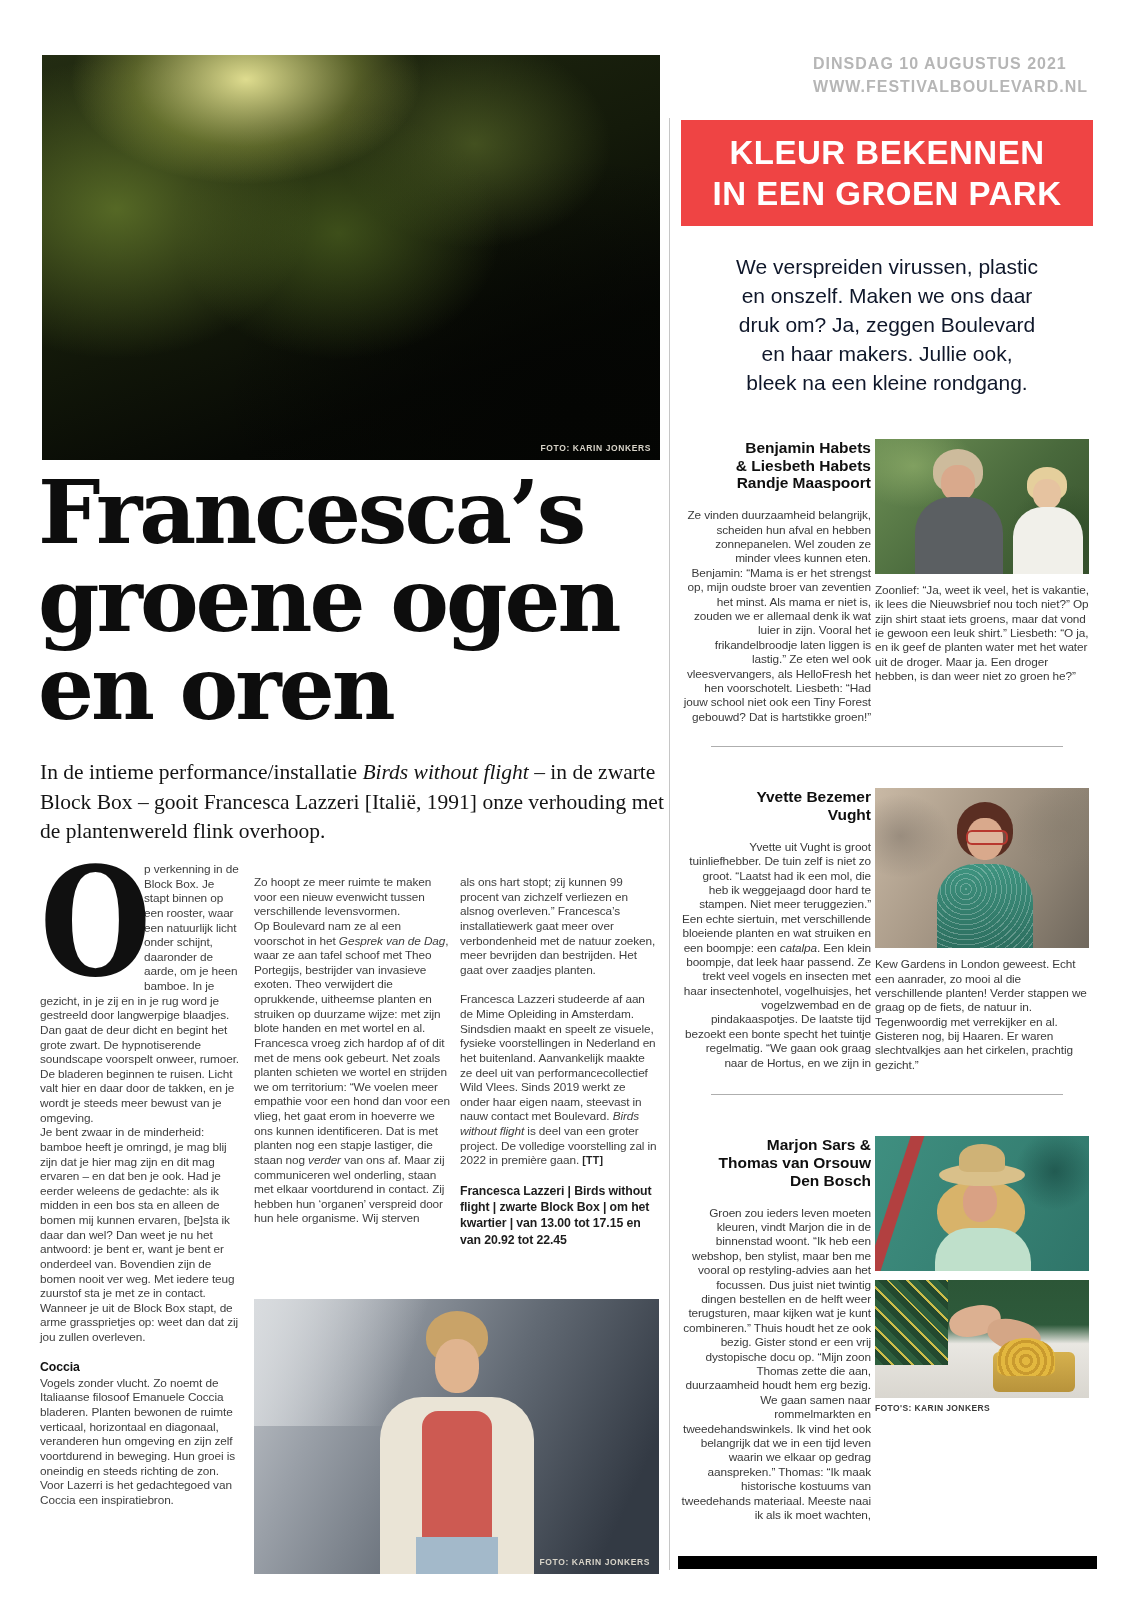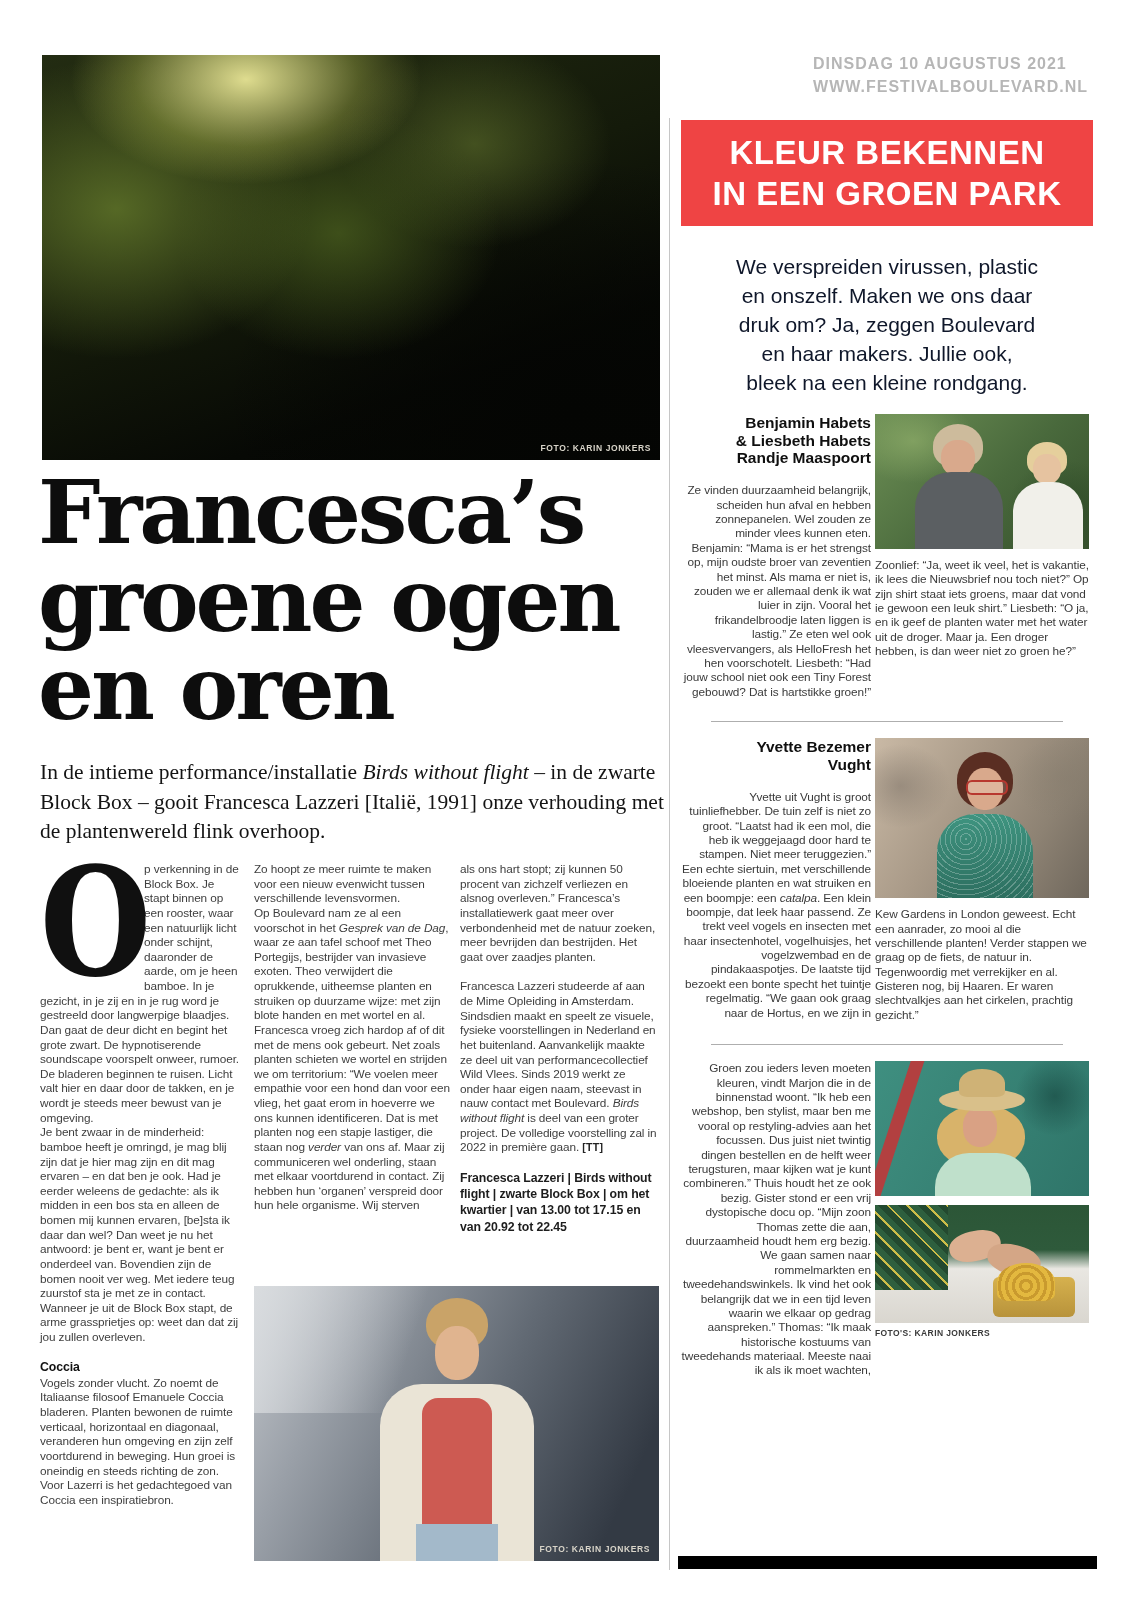--- a/index.html
+++ b/index.html
@@ -85,40 +85,40 @@
     font-family:"DejaVu Serif",serif;font-weight:bold;font-size:88px;line-height:1.0;
     letter-spacing:-3px;color:#0d0d0d;}
   .intro-serif{position:absolute;left:40px;top:758px;width:624px;margin:0;
     font-family:"Liberation Serif",serif;font-size:21.5px;line-height:1.38;color:#141414;}
   .intro-serif em{font-style:italic;}
 
   .body-cols{position:absolute;left:40px;top:862px;width:622px;display:flex;gap:14px;}
   .col{font-size:11.8px;line-height:1.24;letter-spacing:-.1px;color:#3e3e3e;}
   .col1{width:200px;}
   .col-right{width:408px;}
-  .cols23{display:flex;gap:9px;height:420px;overflow:hidden;}
+  .cols23{display:flex;gap:9px;height:420px;overflow:hidden;margin-top:13px;}
   .col2,.col3{width:197px;}
   .para{margin:0;}
   .para.gap{margin-top:15px;}
   .para em{font-style:italic;}
   .dropcap{float:left;width:100px;font-family:"DejaVu Serif",serif;font-weight:bold;
     font-size:150px;line-height:.78;color:#101010;transform:scaleX(.85);
     transform-origin:left top;margin:2px 4px 2px 0;}
   .subhead{margin:15px 0 1px;font-size:12.3px;font-weight:bold;color:#111;}
   .info{font-weight:bold;color:#1d1d1d;font-size:12.3px;line-height:1.32;}
   .tag{font-weight:bold;font-size:10.5px;letter-spacing:.3px;color:#222;}
 
   
   .vline{position:absolute;left:669px;top:118px;width:1px;height:1452px;background:#c6c6c6;}
   .right-col{position:absolute;left:681px;top:120px;width:412px;}
   .blackbox{height:106px;background:#ef4444;color:#fff;display:flex;align-items:center;
     justify-content:center;text-align:center;font-weight:bold;font-size:33px;
     line-height:1.25;letter-spacing:.5px;}
   .r-intro{margin-top:27px;text-align:center;font-size:21px;line-height:1.38;color:#0f172a;}
-  .section{display:flex;gap:4px;margin-top:16px;}
+  .section{display:flex;gap:4px;margin-top:41px;}
   .sec-left{width:190px;text-align:right;}
   .sec-name{font-weight:bold;font-size:15.5px;line-height:1.15;color:#0f0f0f;margin-bottom:16px;}
   .sec-text,.sec-text-l{margin:0;font-size:11.8px;line-height:1.22;letter-spacing:-.1px;color:#3a3a3a;}
   .sec-text em,.sec-text-l em{font-style:italic;}
   .sec-right{width:214px;}
   .hdivider{width:352px;height:1px;background:#aeaeae;margin:22px auto 0;}
   .bottom-bar{position:absolute;left:678px;top:1556px;width:419px;height:13px;background:#000;}
 </style>
 </head>
 <body>
@@ -148,21 +148,21 @@
     </div>
 
     <div class="col-right">
       <div class="cols23">
         <div class="col col2">
           <p class="para">Zo hoopt ze meer ruimte te maken voor een nieuw evenwicht tussen verschillende levensvormen.</p>
           <p class="para"><span>Op Boulevard nam ze al een voorschot in het </span><em>Gesprek van de Dag</em><span>, waar ze aan tafel schoof met Theo Portegijs, bestrijder van invasieve exoten. Theo verwijdert die oprukkende, uitheemse planten en struiken op duurzame wijze: met zijn blote handen en met wortel en al.</span></p>
           <p class="para"><span>Francesca vroeg zich hardop af of dit met de mens ook gebeurt. Net zoals planten schieten we wortel en strijden we om territorium: “We voelen meer empathie voor een hond dan voor een vlieg, het gaat erom in hoeverre we ons kunnen identificeren. Dat is met planten nog een stapje lastiger, die staan nog </span><em>verder</em><span> van ons af. Maar zij communiceren wel onderling, staan met elkaar voortdurend in contact. Zij hebben hun ‘organen’ verspreid door hun hele organisme. Wij sterven</span></p>
         </div>
         <div class="col col3">
-          <p class="para">als ons hart stopt; zij kunnen 50 procent van zichzelf verliezen en alsnog overleven.” Francesca’s installatiewerk gaat meer over verbondenheid met de natuur zoeken, meer bevrijden dan bestrijden. Het gaat over zaadjes planten.</p>
+          <p class="para">als ons hart stopt; zij kunnen 99 procent van zichzelf verliezen en alsnog overleven.” Francesca’s installatiewerk gaat meer over verbondenheid met de natuur zoeken, meer bevrijden dan bestrijden. Het gaat over zaadjes planten.</p>
           <p class="para gap"><span>Francesca Lazzeri studeerde af aan de Mime Opleiding in Amsterdam. Sindsdien maakt en speelt ze visuele, fysieke voorstellingen in Nederland en het buitenland. Aanvankelijk maakte ze deel uit van performancecollectief Wild Vlees. Sinds 2019 werkt ze onder haar eigen naam, steevast in nauw contact met Boulevard. </span><em>Birds without flight</em><span> is deel van een groter project. De volledige voorstelling zal in 2022 in première gaan. </span><span class="tag">[TT]</span></p>
           <p class="para gap info">Francesca Lazzeri | Birds without flight | zwarte Block Box | om het kwartier | van 13.00 tot 17.15 en van 20.92 tot 22.45</p>
         </div>
       </div>
 
       <div class="portrait-photo ph">
         <div class="shape p-wedge"></div>
         <div class="shape p-hair"></div>
         <div class="shape p-face"></div>
         <div class="shape p-shirt"></div>
@@ -218,20 +218,23 @@
           <div class="shape y-glasses"></div>
           <div class="shape y-top"></div>
         </div>
         <p class="sec-text-l">Kew Gardens in London geweest. Echt een aanrader, zo mooi al die verschillende planten! Verder stappen we graag op de fiets, de natuur in. Tegenwoordig met verrekijker en al. Gisteren nog, bij Haaren. Er waren slechtvalkjes aan het cirkelen, prachtig gezicht.”</p>
       </div>
     </div>
     <div class="hdivider"></div>
 
     <div class="section">
       <div class="sec-left">
+        <div class="sec-name pre">Marjon Sars &amp;
+Thomas van Orsouw
+Den Bosch</div>
         <p class="sec-text">Groen zou ieders leven moeten kleuren, vindt Marjon die in de binnenstad woont. “Ik heb een webshop, ben stylist, maar ben me vooral op restyling-advies aan het focussen. Dus juist niet twintig dingen bestellen en de helft weer terugsturen, maar kijken wat je kunt combineren.” Thuis houdt het ze ook bezig. Gister stond er een vrij dystopische docu op. “Mijn zoon Thomas zette die aan, duurzaamheid houdt hem erg bezig. We gaan samen naar rommelmarkten en tweedehandswinkels. Ik vind het ook belangrijk dat we in een tijd leven waarin we elkaar op gedrag aanspreken.” Thomas: “Ik maak historische kostuums van tweedehands materiaal. Meeste naai ik als ik moet wachten,</p>
       </div>
       <div class="sec-right">
         <div class="sec-photo ph photo-marjon1">
           <div class="shape m1-stripe"></div>
           <div class="shape m1-hair"></div>
           <div class="shape m1-face"></div>
           <div class="shape m1-hatbrim"></div>
           <div class="shape m1-hattop"></div>
           <div class="shape m1-blouse"></div>

